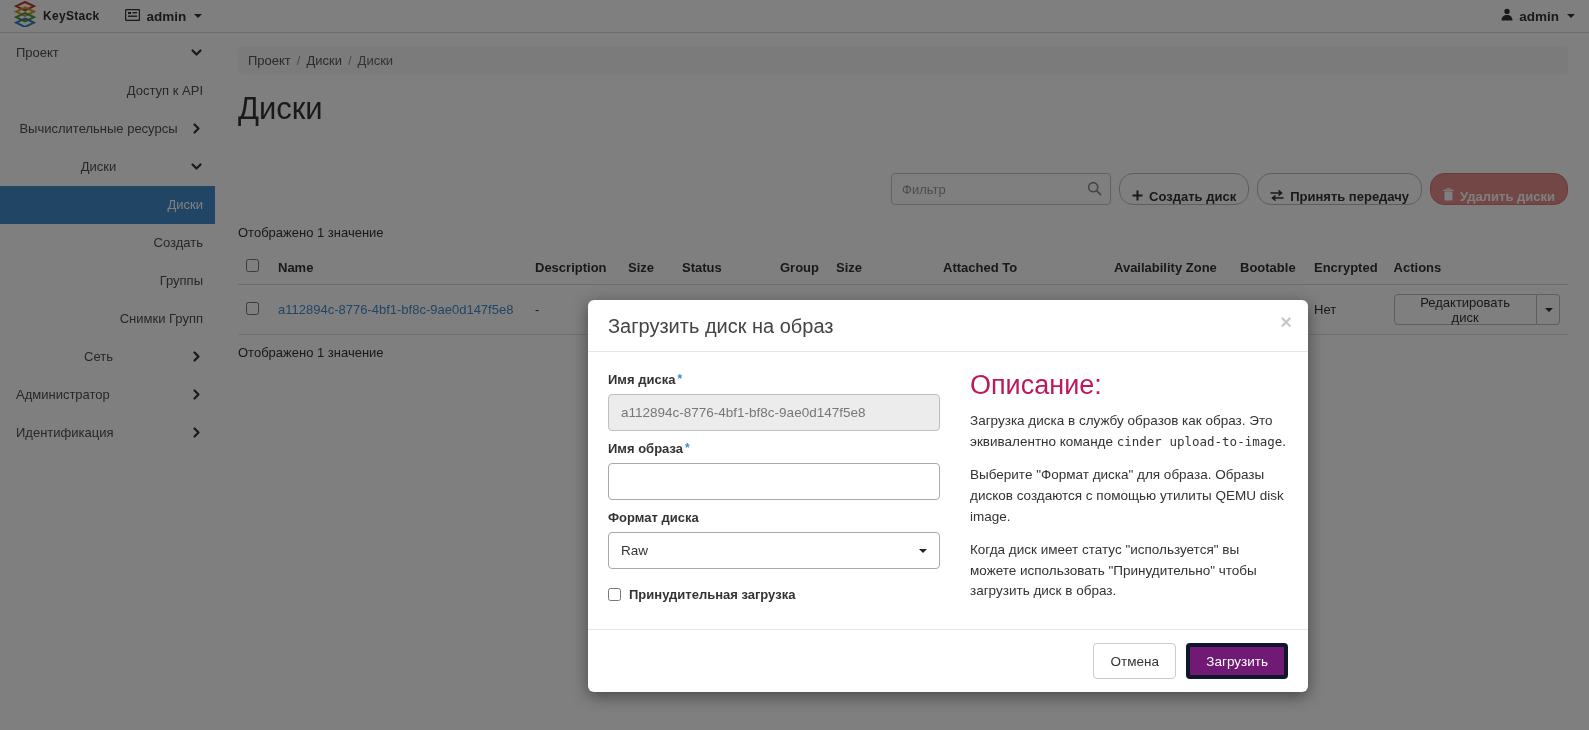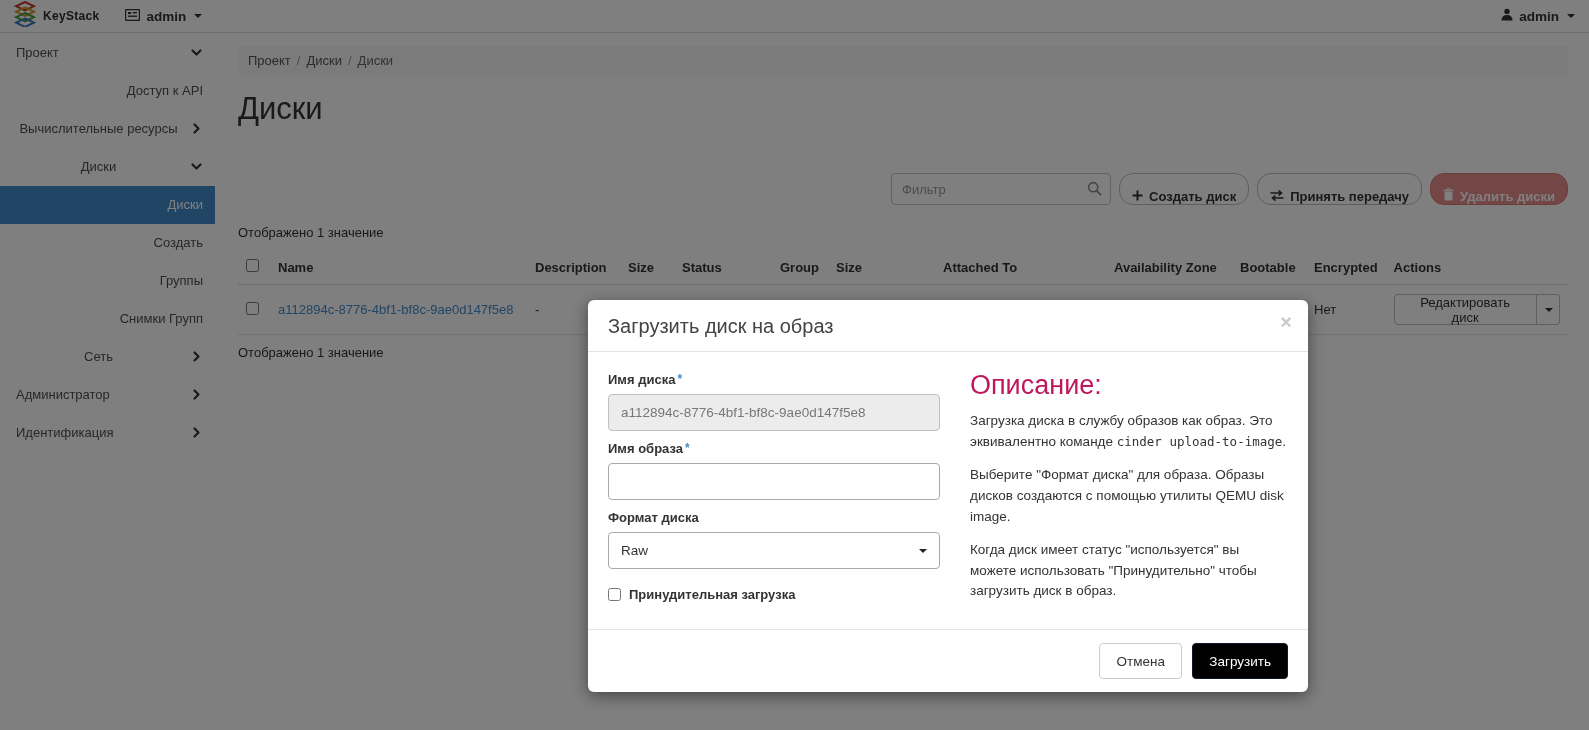--- a/index.html
+++ b/index.html
@@ -126,21 +126,21 @@
   .check-row label { font-size: 13px; font-weight: bold; color: #333; cursor: pointer; }
   .desc-heading { font-size: 27px; font-weight: 400; color: #be185d; margin: 2px 0 10px; }
   .desc-col p { font-size: 13.5px; line-height: 1.55; color: #333; margin-bottom: 12px; }
   .desc-col code { font-family: "DejaVu Sans Mono", monospace; font-size: 12.5px; color: #333; }
   .modal-footer { border-top: 1px solid #e5e5e5; padding: 13px 20px; text-align: right; }
   .mbtn {
     height: 36px; padding: 0 16px; font-size: 13.5px; border-radius: 4px; cursor: pointer;
     font-family: "Liberation Sans", sans-serif;
   }
   .mbtn-default { background: #fff; border: 1px solid #ccc; color: #333; margin-right: 6px; }
-  .mbtn-primary { background: #000000; border: 1px solid #0f172a; color: #fff; }
+  .mbtn-primary { background: #701a75; border: 4px solid #0f172a; color: #fff; }
 
   .chev-svg { display: block; }
 </style>
 </head>
 <body>
 
 <div class="navbar">
   <div class="brand">
     <span>
       <svg width="22" height="26" viewBox="0 0 22 26">

